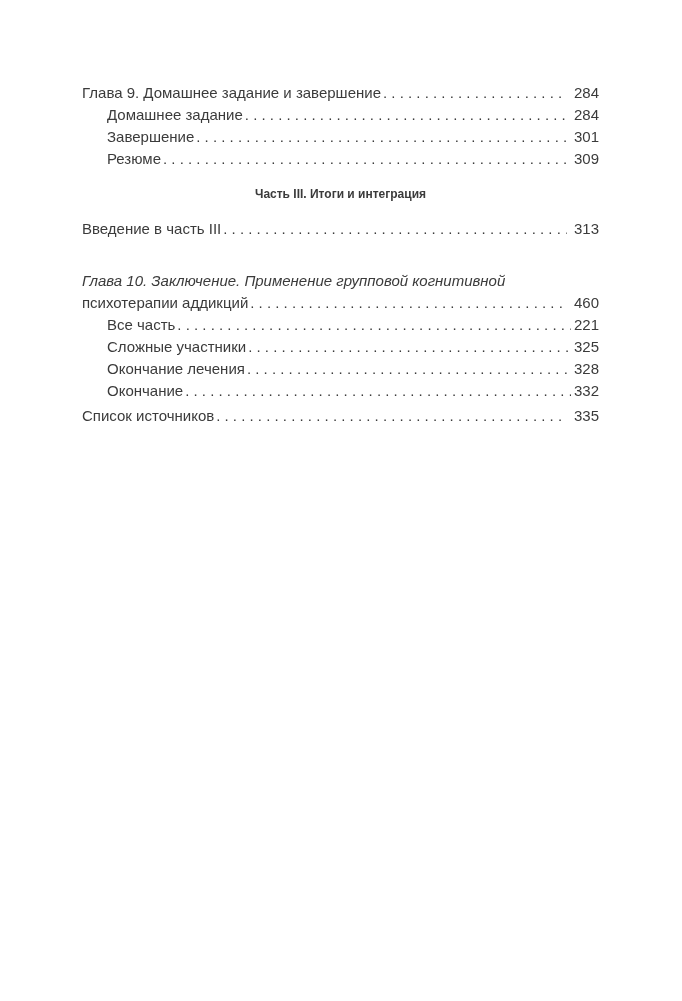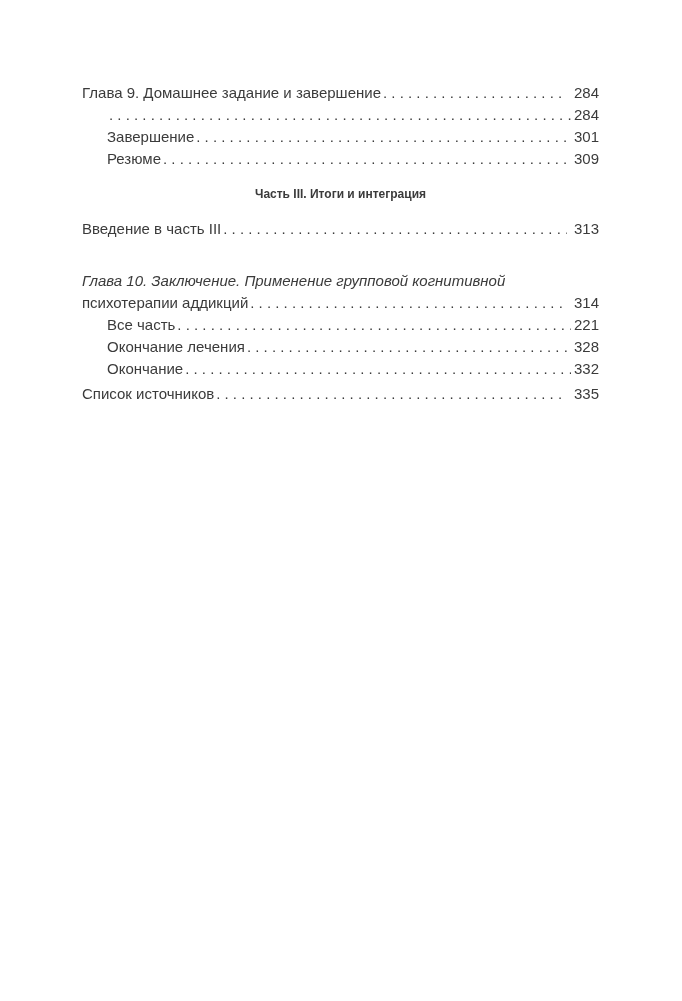--- a/index.html
+++ b/index.html
@@ -74,20 +74,21 @@
 
 <div class="page">
   <div class="toc">
 
     <div class="row lvl1">
       <span class="title">Глава 9. Домашнее задание и завершение</span>
       <span class="leader"></span>
       <span class="pagenum">284</span>
     </div>
     <div class="row lvl2">
+      <span class="title">Домашнее задание</span>
       <span class="leader"></span>
       <span class="pagenum">284</span>
     </div>
     <div class="row lvl2">
       <span class="title">Завершение</span>
       <span class="leader"></span>
       <span class="pagenum">301</span>
     </div>
     <div class="row lvl2">
       <span class="title">Резюме</span>
@@ -102,27 +103,32 @@
       <span class="leader"></span>
       <span class="pagenum">313</span>
     </div>
 
     <div class="row lvl1 gap-before wrap-first">
       <span class="title">Глава 10. Заключение. Применение групповой когнитивной</span>
     </div>
     <div class="row lvl1">
       <span class="title">психотерапии аддикций</span>
       <span class="leader"></span>
-      <span class="pagenum">314</span>
+      <span class="pagenum">460</span>
     </div>
 
     <div class="row lvl2">
       <span class="title">Все часть</span>
       <span class="leader"></span>
       <span class="pagenum">221</span>
+    </div>
+    <div class="row lvl2">
+      <span class="title">Сложные участники</span>
+      <span class="leader"></span>
+      <span class="pagenum">325</span>
     </div>
     <div class="row lvl2">
       <span class="title">Окончание лечения</span>
       <span class="leader"></span>
       <span class="pagenum">328</span>
     </div>
     <div class="row lvl2">
       <span class="title">Окончание</span>
       <span class="leader"></span>
       <span class="pagenum">332</span>

